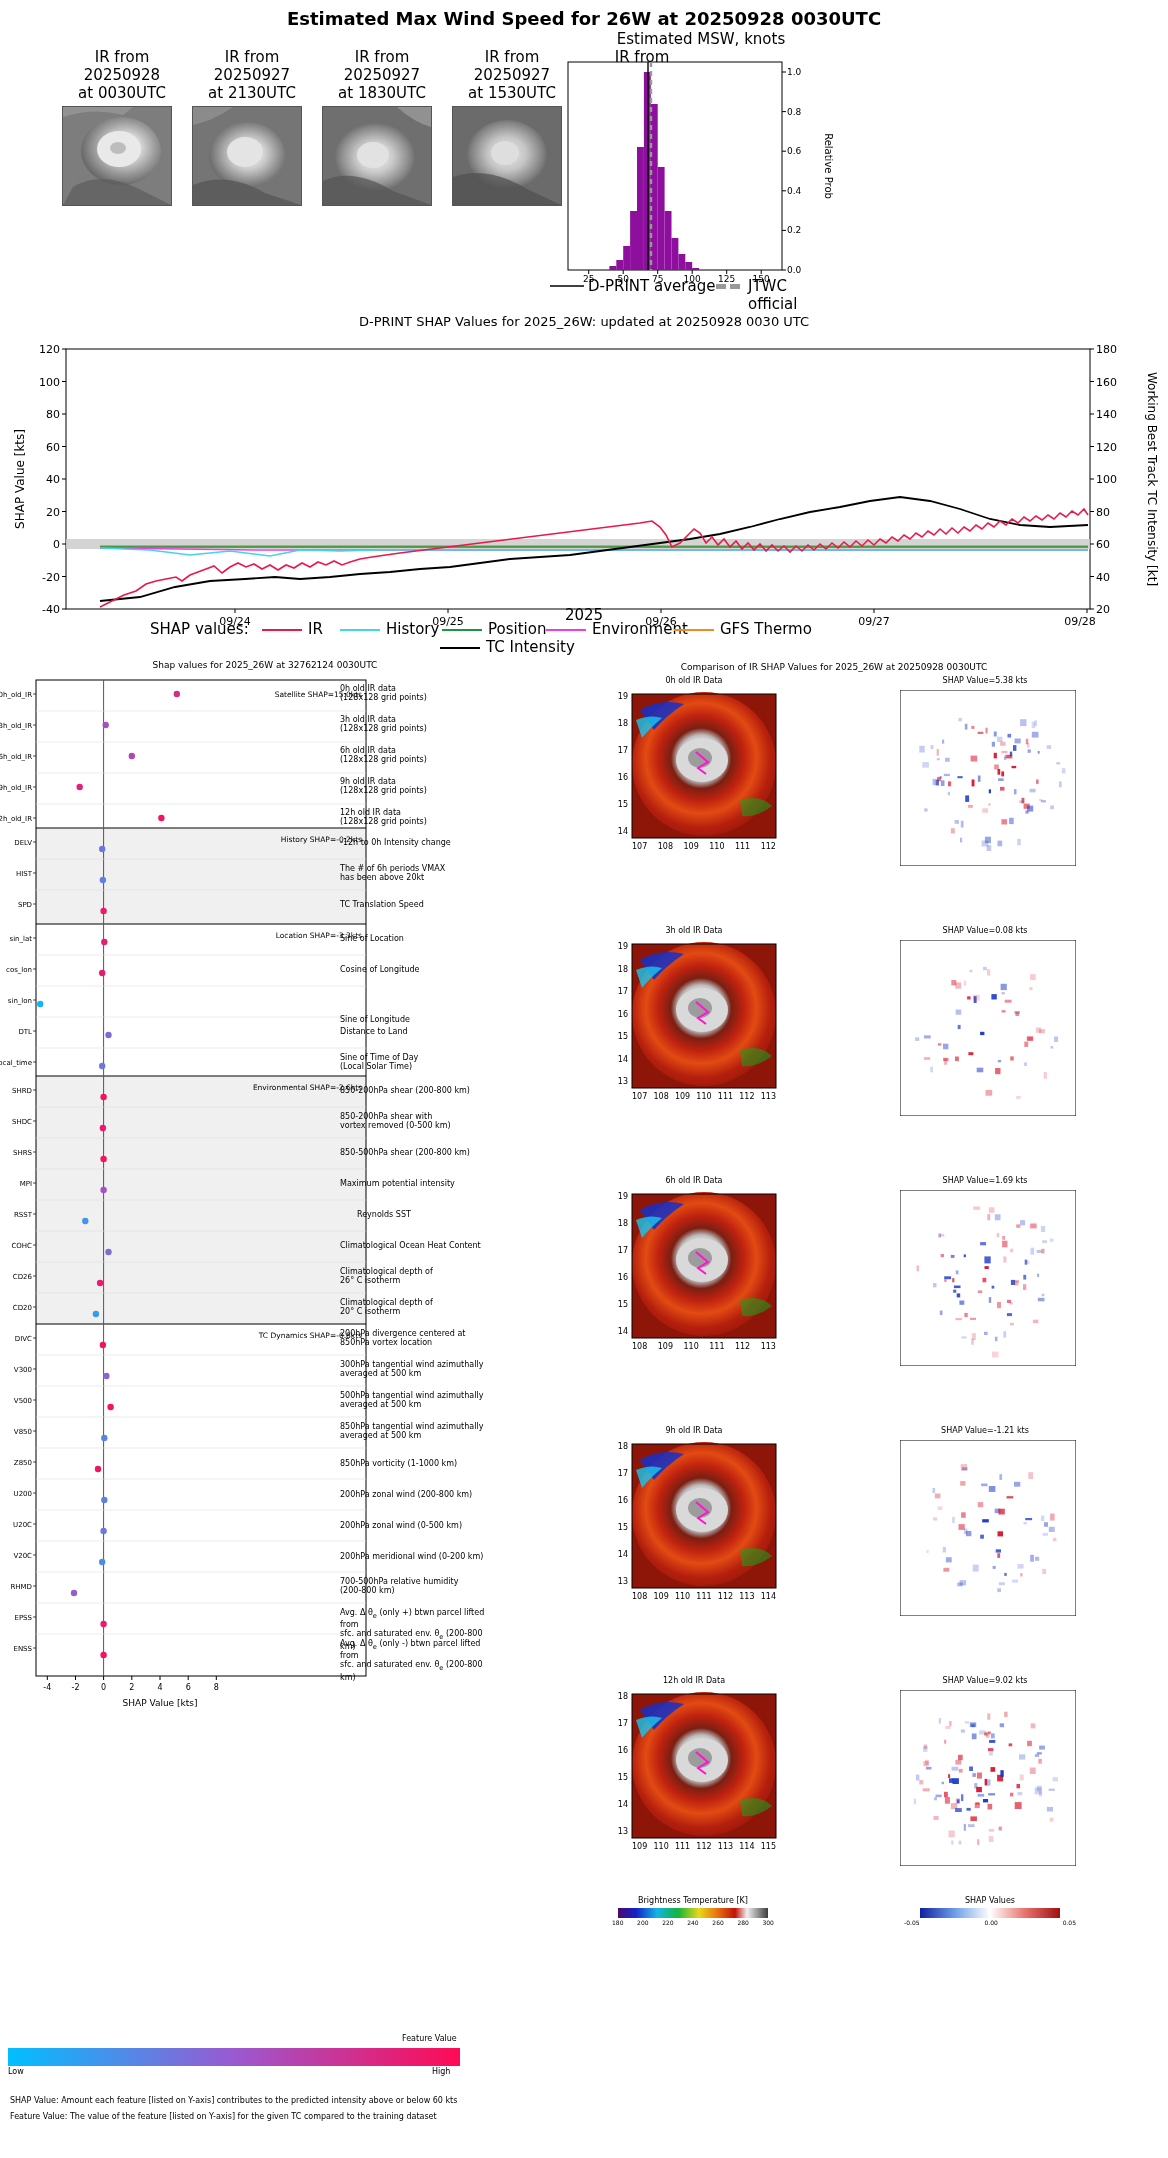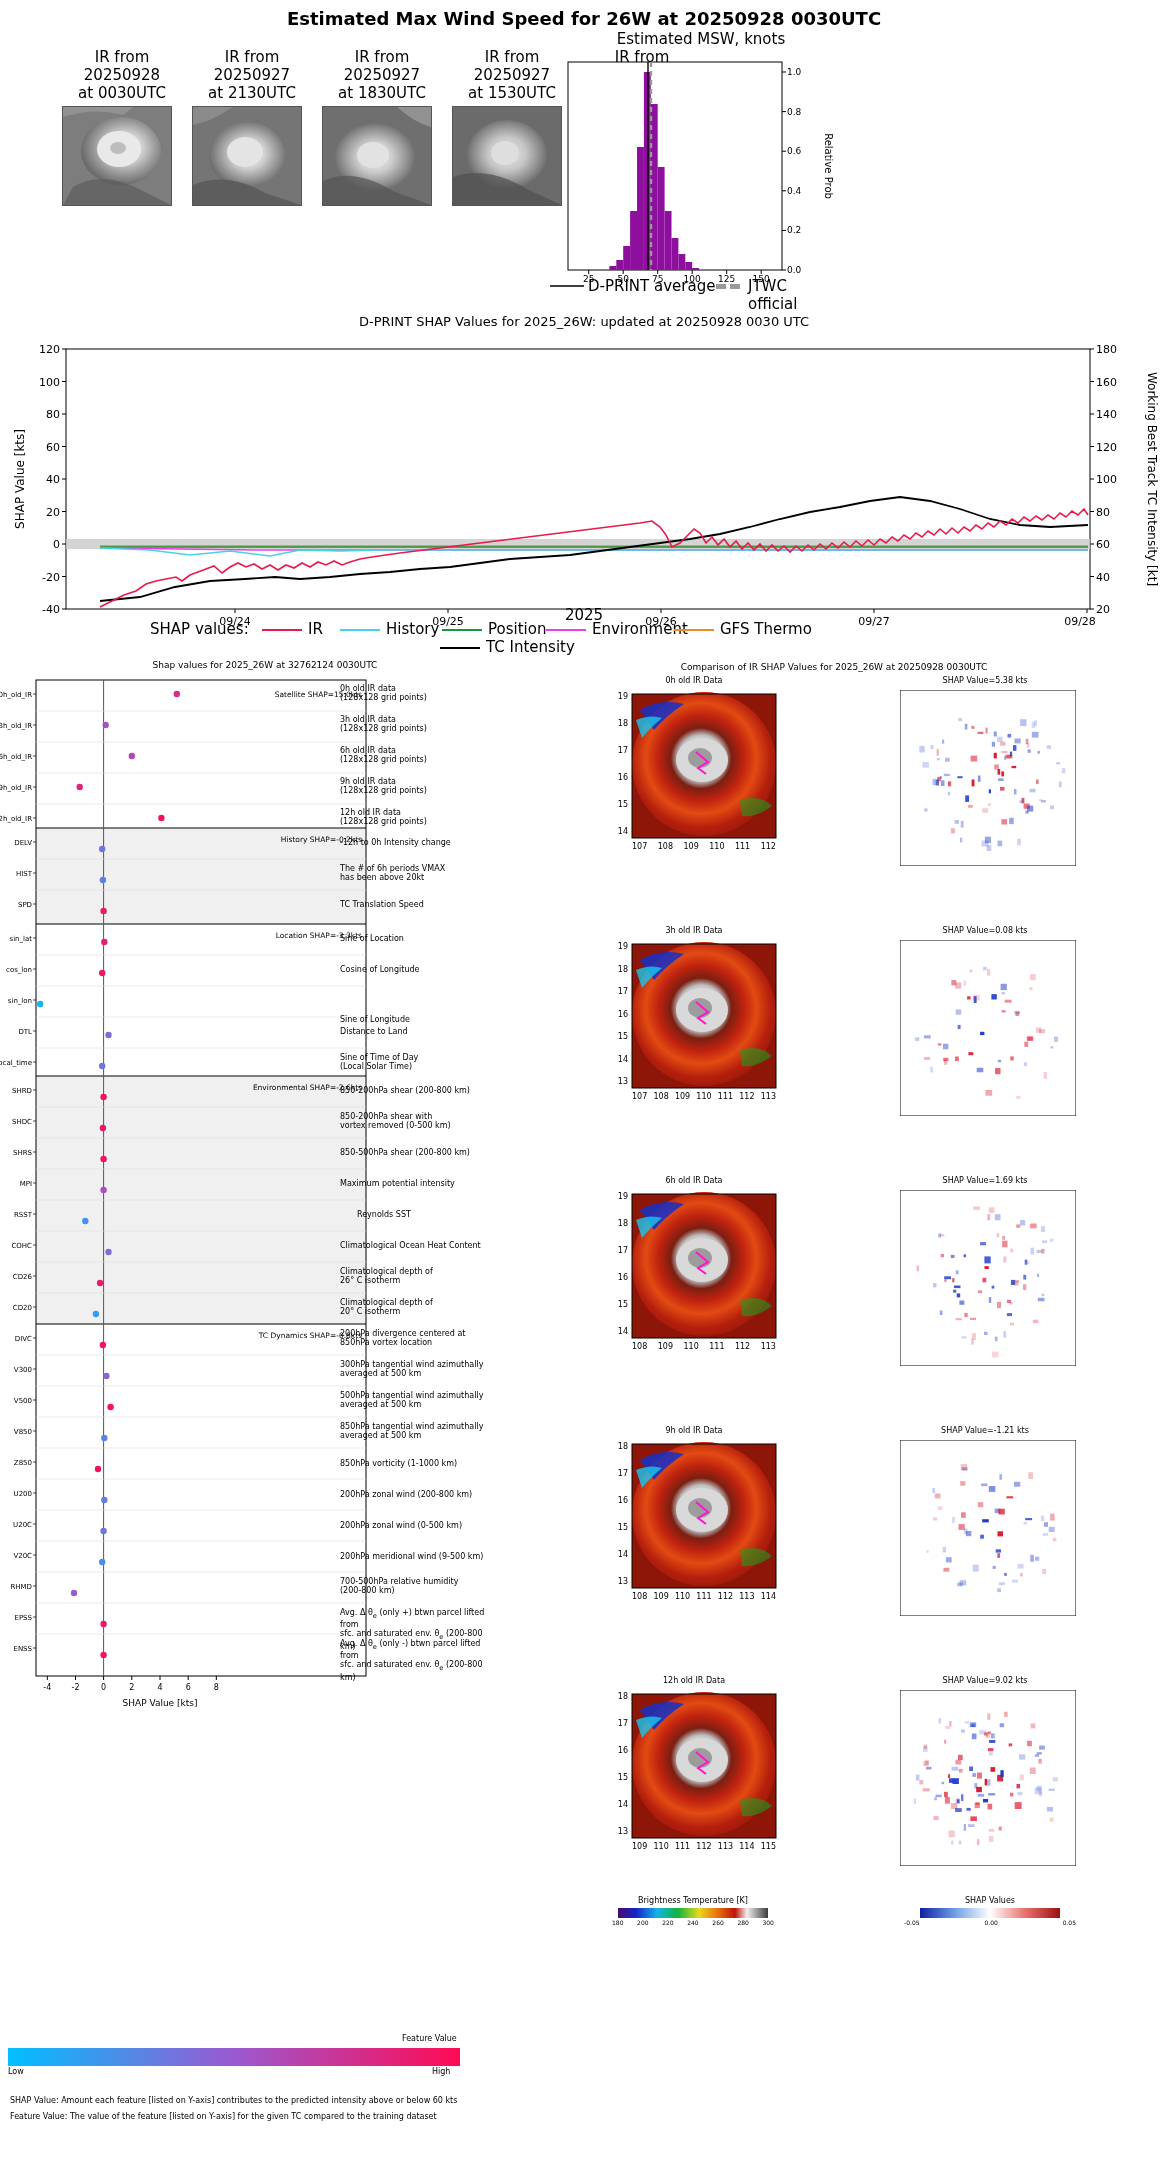--- a/index.html
+++ b/index.html
@@ -515,21 +515,21 @@
   <div class="abs" style="top:569px;left:0;">Climatological Ocean Heat Content</div>
   <div class="abs" style="top:595px;left:0;">Climatological depth of<br>26° C isotherm</div>
   <div class="abs" style="top:626px;left:0;">Climatological depth of<br>20° C isotherm</div>
   <div class="abs" style="top:657px;left:0;">200hPa divergence centered at<br>850hPa vortex location</div>
   <div class="abs" style="top:688px;left:0;">300hPa tangential wind azimuthally<br>averaged at 500 km</div>
   <div class="abs" style="top:719px;left:0;">500hPa tangential wind azimuthally<br>averaged at 500 km</div>
   <div class="abs" style="top:750px;left:0;">850hPa tangential wind azimuthally<br>averaged at 500 km</div>
   <div class="abs" style="top:787px;left:0;">850hPa vorticity (1-1000 km)</div>
   <div class="abs" style="top:818px;left:0;">200hPa zonal wind (200-800 km)</div>
   <div class="abs" style="top:849px;left:0;">200hPa zonal wind (0-500 km)</div>
-  <div class="abs" style="top:880px;left:0;">200hPa meridional wind (9-500 km)</div>
+  <div class="abs" style="top:880px;left:0;">200hPa meridional wind (0-200 km)</div>
   <div class="abs" style="top:905px;left:0;">700-500hPa relative humidity<br>(200-800 km)</div>
   <div class="abs" style="top:936px;left:0;">Avg. Δ θ<sub>e</sub> (only +) btwn parcel lifted from<br>sfc. and saturated env. θ<sub>e</sub> (200-800 km)</div>
   <div class="abs" style="top:967px;left:0;">Avg. Δ θ<sub>e</sub> (only -) btwn parcel lifted from<br>sfc. and saturated env. θ<sub>e</sub> (200-800 km)</div>
 </div>
 
 <div class="abs" style="left:500px;top:660px;width:668px;height:1440px;">
   <div class="ctr sm" style="margin-top:2px;">Comparison of IR SHAP Values for 2025_26W at 20250928 0030UTC</div>
   <div id="irrows">
       <div class="abs" style="left: 0px; top: 16px; width: 668px; height: 250px;">
         <div class="abs tiny" style="left: 104px; top: 0px; width: 180px; text-align: center;">0h old IR Data</div>

